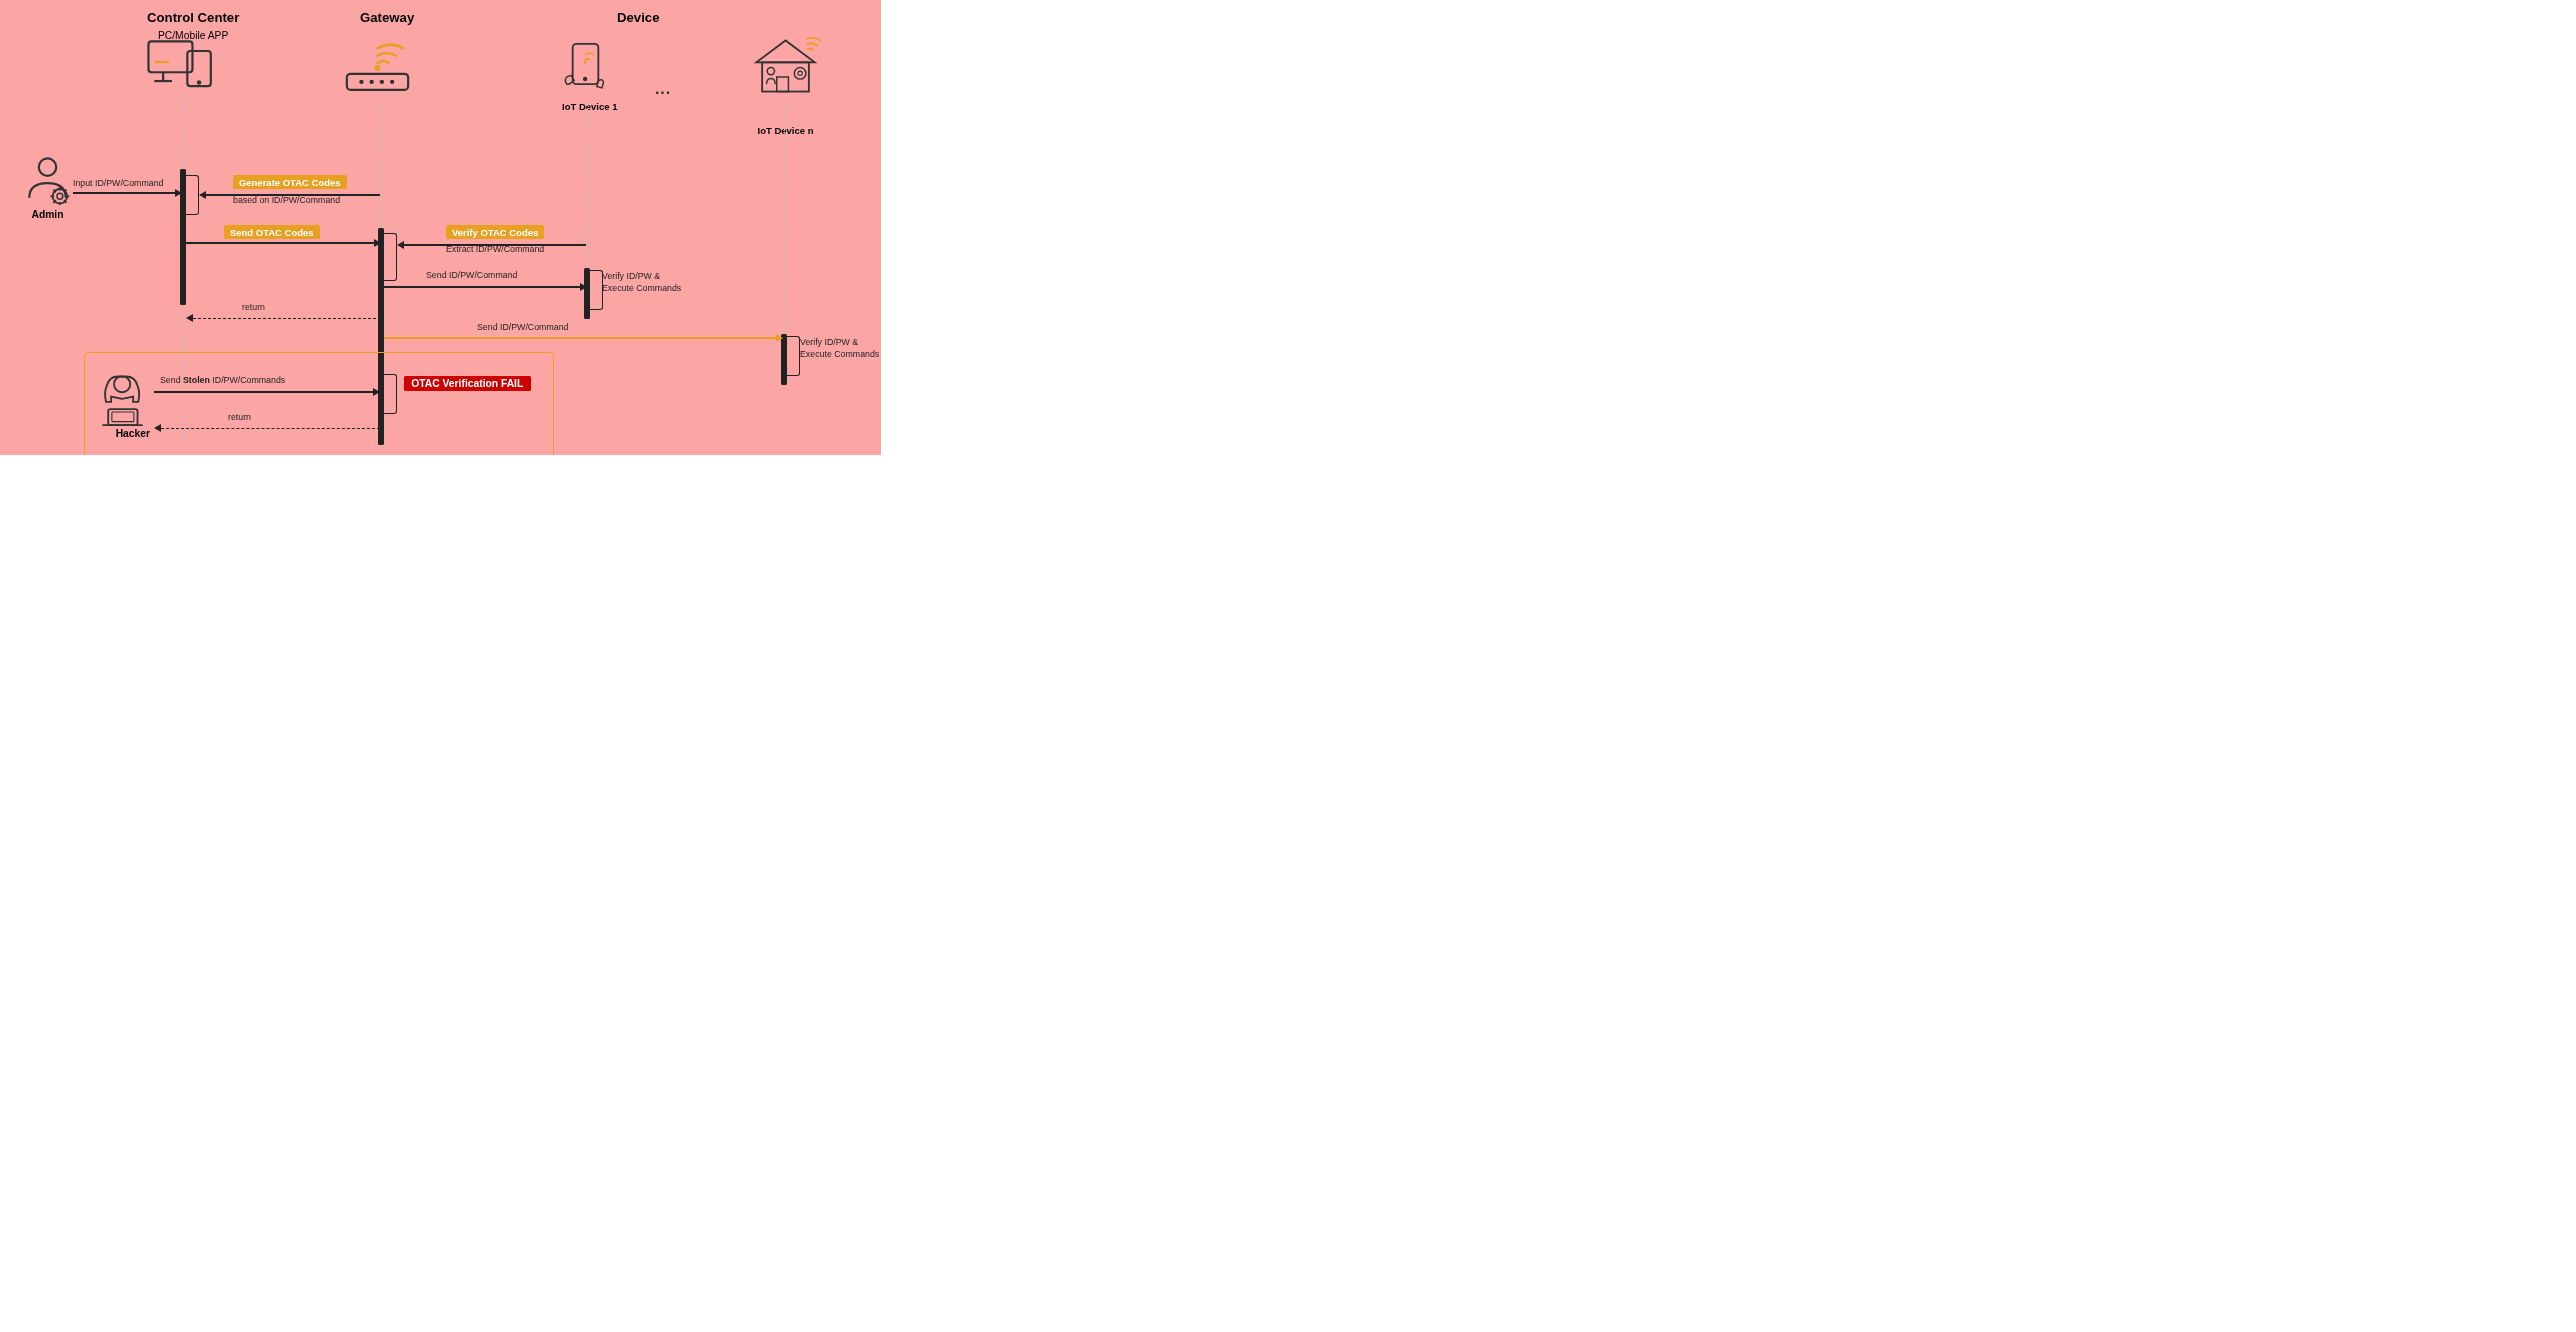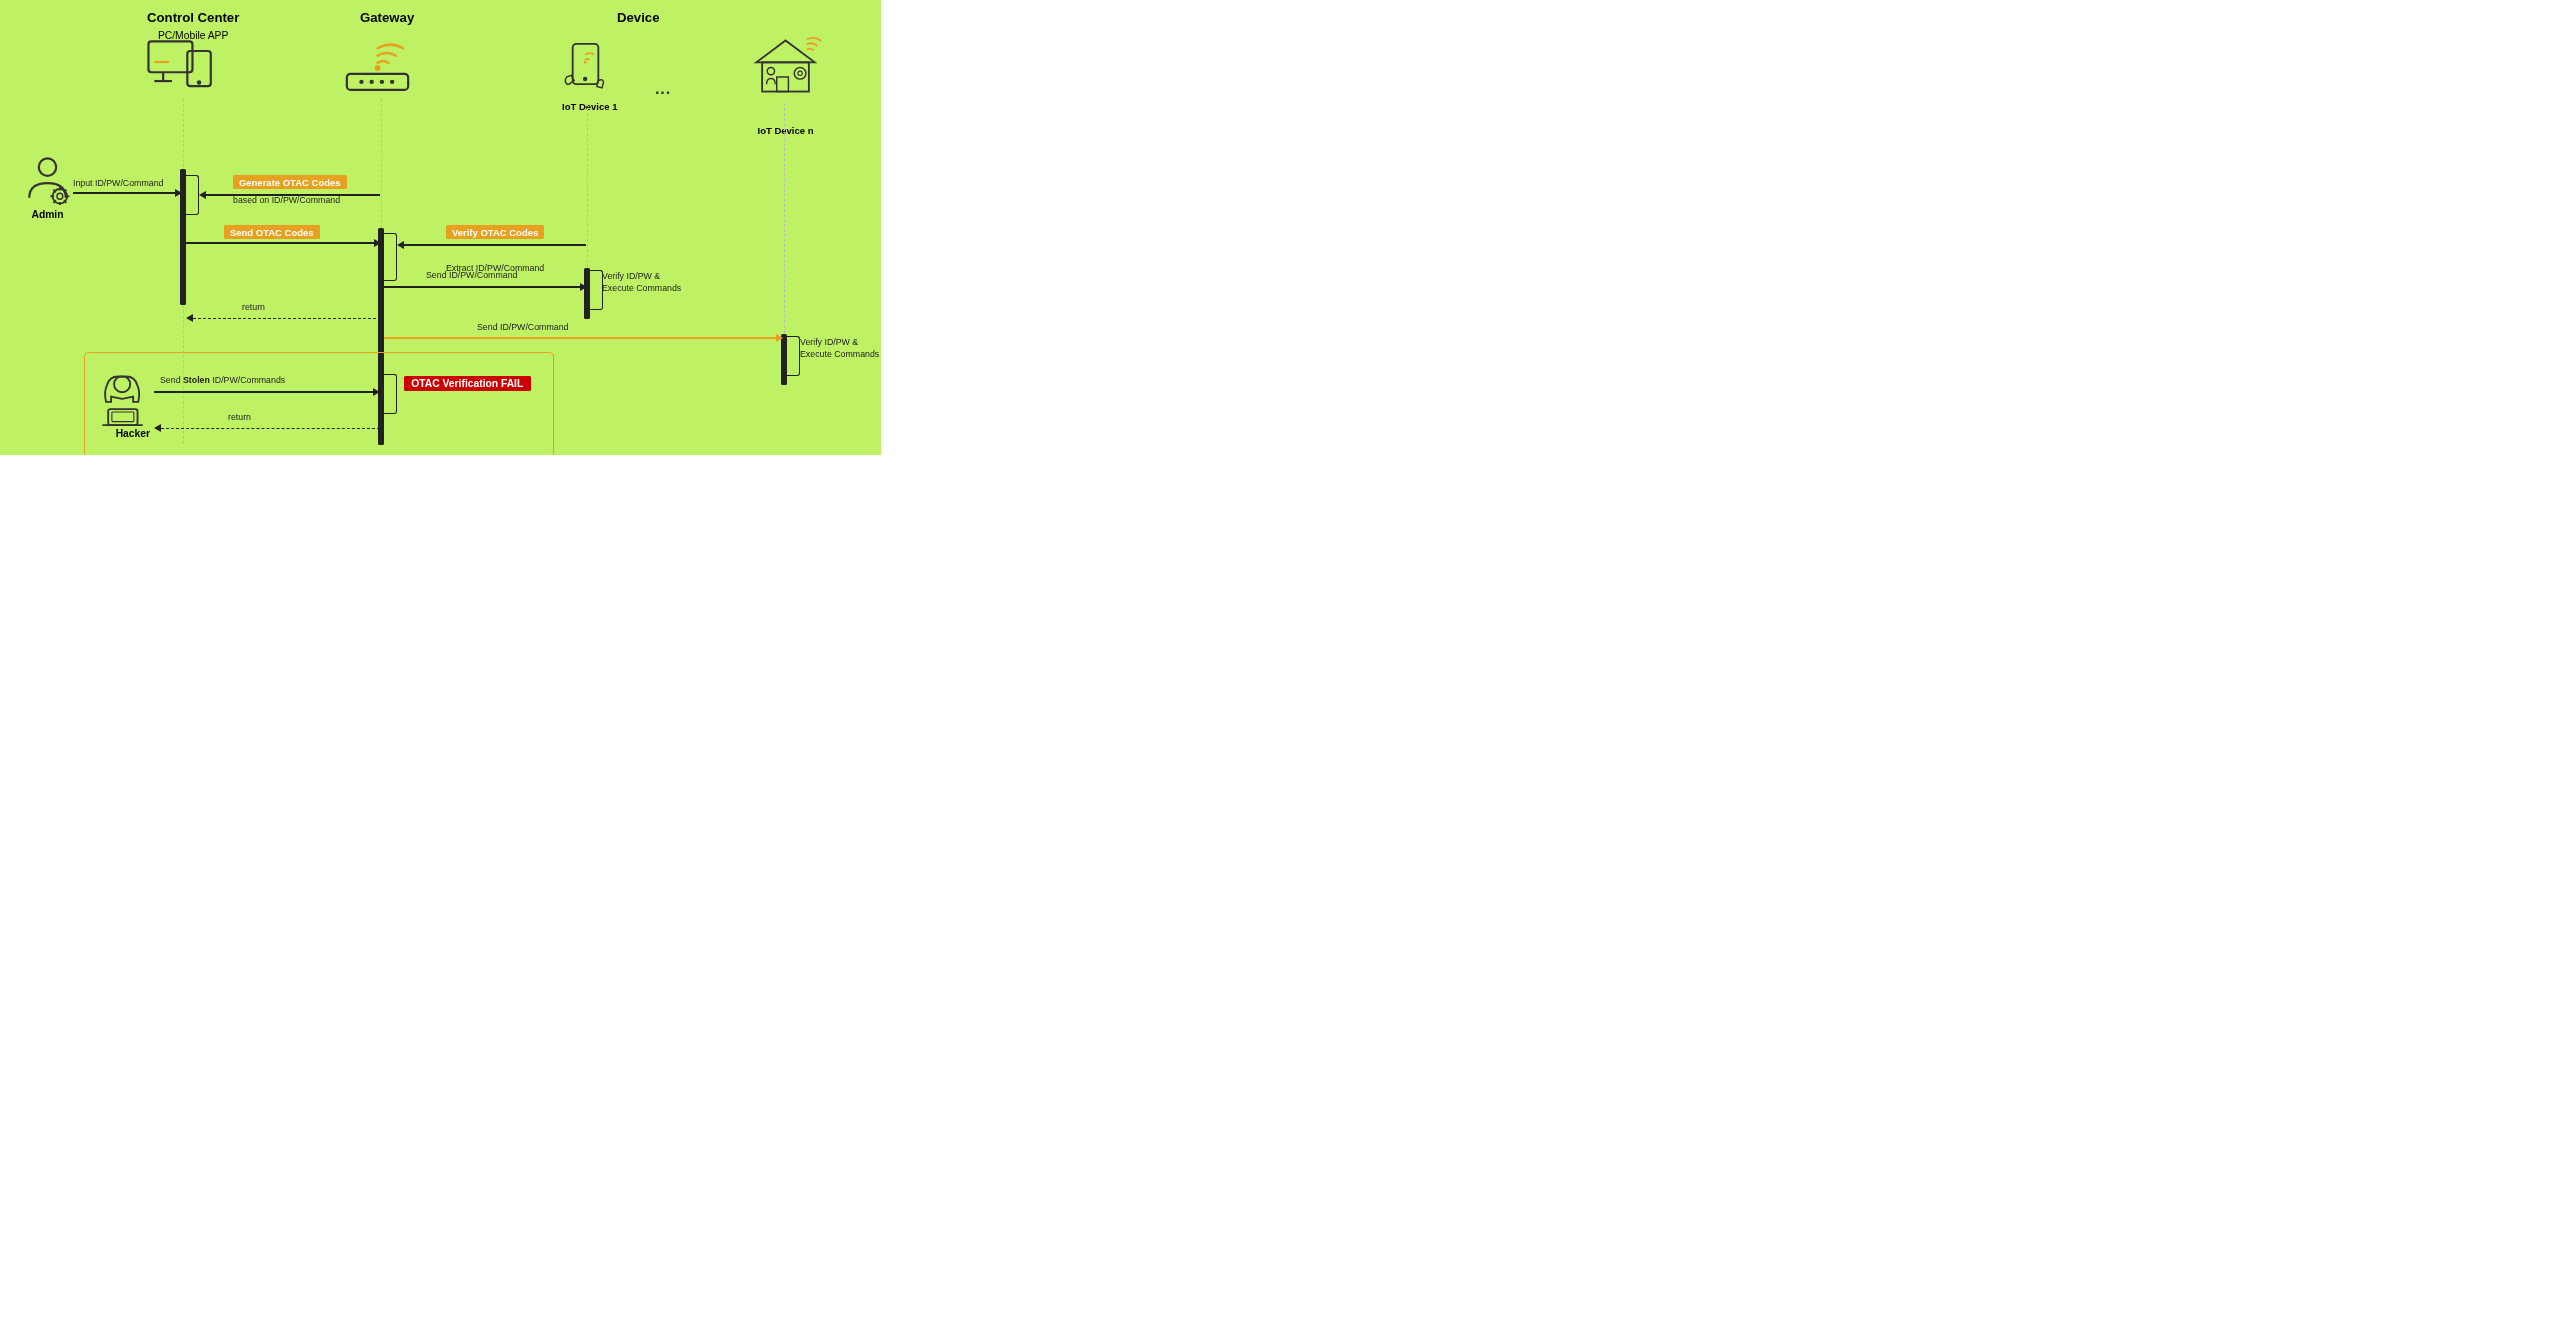--- a/index.html
+++ b/index.html
@@ -7,21 +7,21 @@
       background: #fff;
       font-family: Arial, sans-serif;
       width: 881px;
       min-height: 455px;
       overflow: hidden;
     }
     .diagram-container {
       position: relative;
       width: 881px;
       height: 455px;
-      background: #bef264;
+      background: #fca5a5;
     }
 
     
     .col-header {
       position: absolute;
       text-align: center;
       font-weight: bold;
       font-size: 13.2px;
       line-height: 1.3;
     }
@@ -291,21 +291,21 @@
     <span class="label-highlight">Send OTAC Codes</span>
   </div>
 
   <div class="arrow" style="position:absolute; left:397px; top:241px; width:189px; flex-direction: row-reverse;">
     <div class="arrow-line"></div>
     <div class="arrow-head-left"></div>
   </div>
   <div class="label" style="left:446px; top:226px;">
     <span class="label-highlight">Verify OTAC Codes</span>
   </div>
-  <div class="label" style="left:446px; top:244px; font-size:8.8px;margin-top:19px;">
+  <div class="label" style="left:446px; top:244px; font-size:8.8px;">
     <span>Extract ID/PW/Command</span>
   </div>
 
   <div class="arrow" style="position:absolute; left:384px; top:283px; width:203px;">
     <div class="arrow-line"></div>
     <div class="arrow-head-right"></div>
   </div>
   <div class="label" style="left:426px; top:270px; font-size:8.8px;">
     <span>Send ID/PW/Command</span>
   </div>

